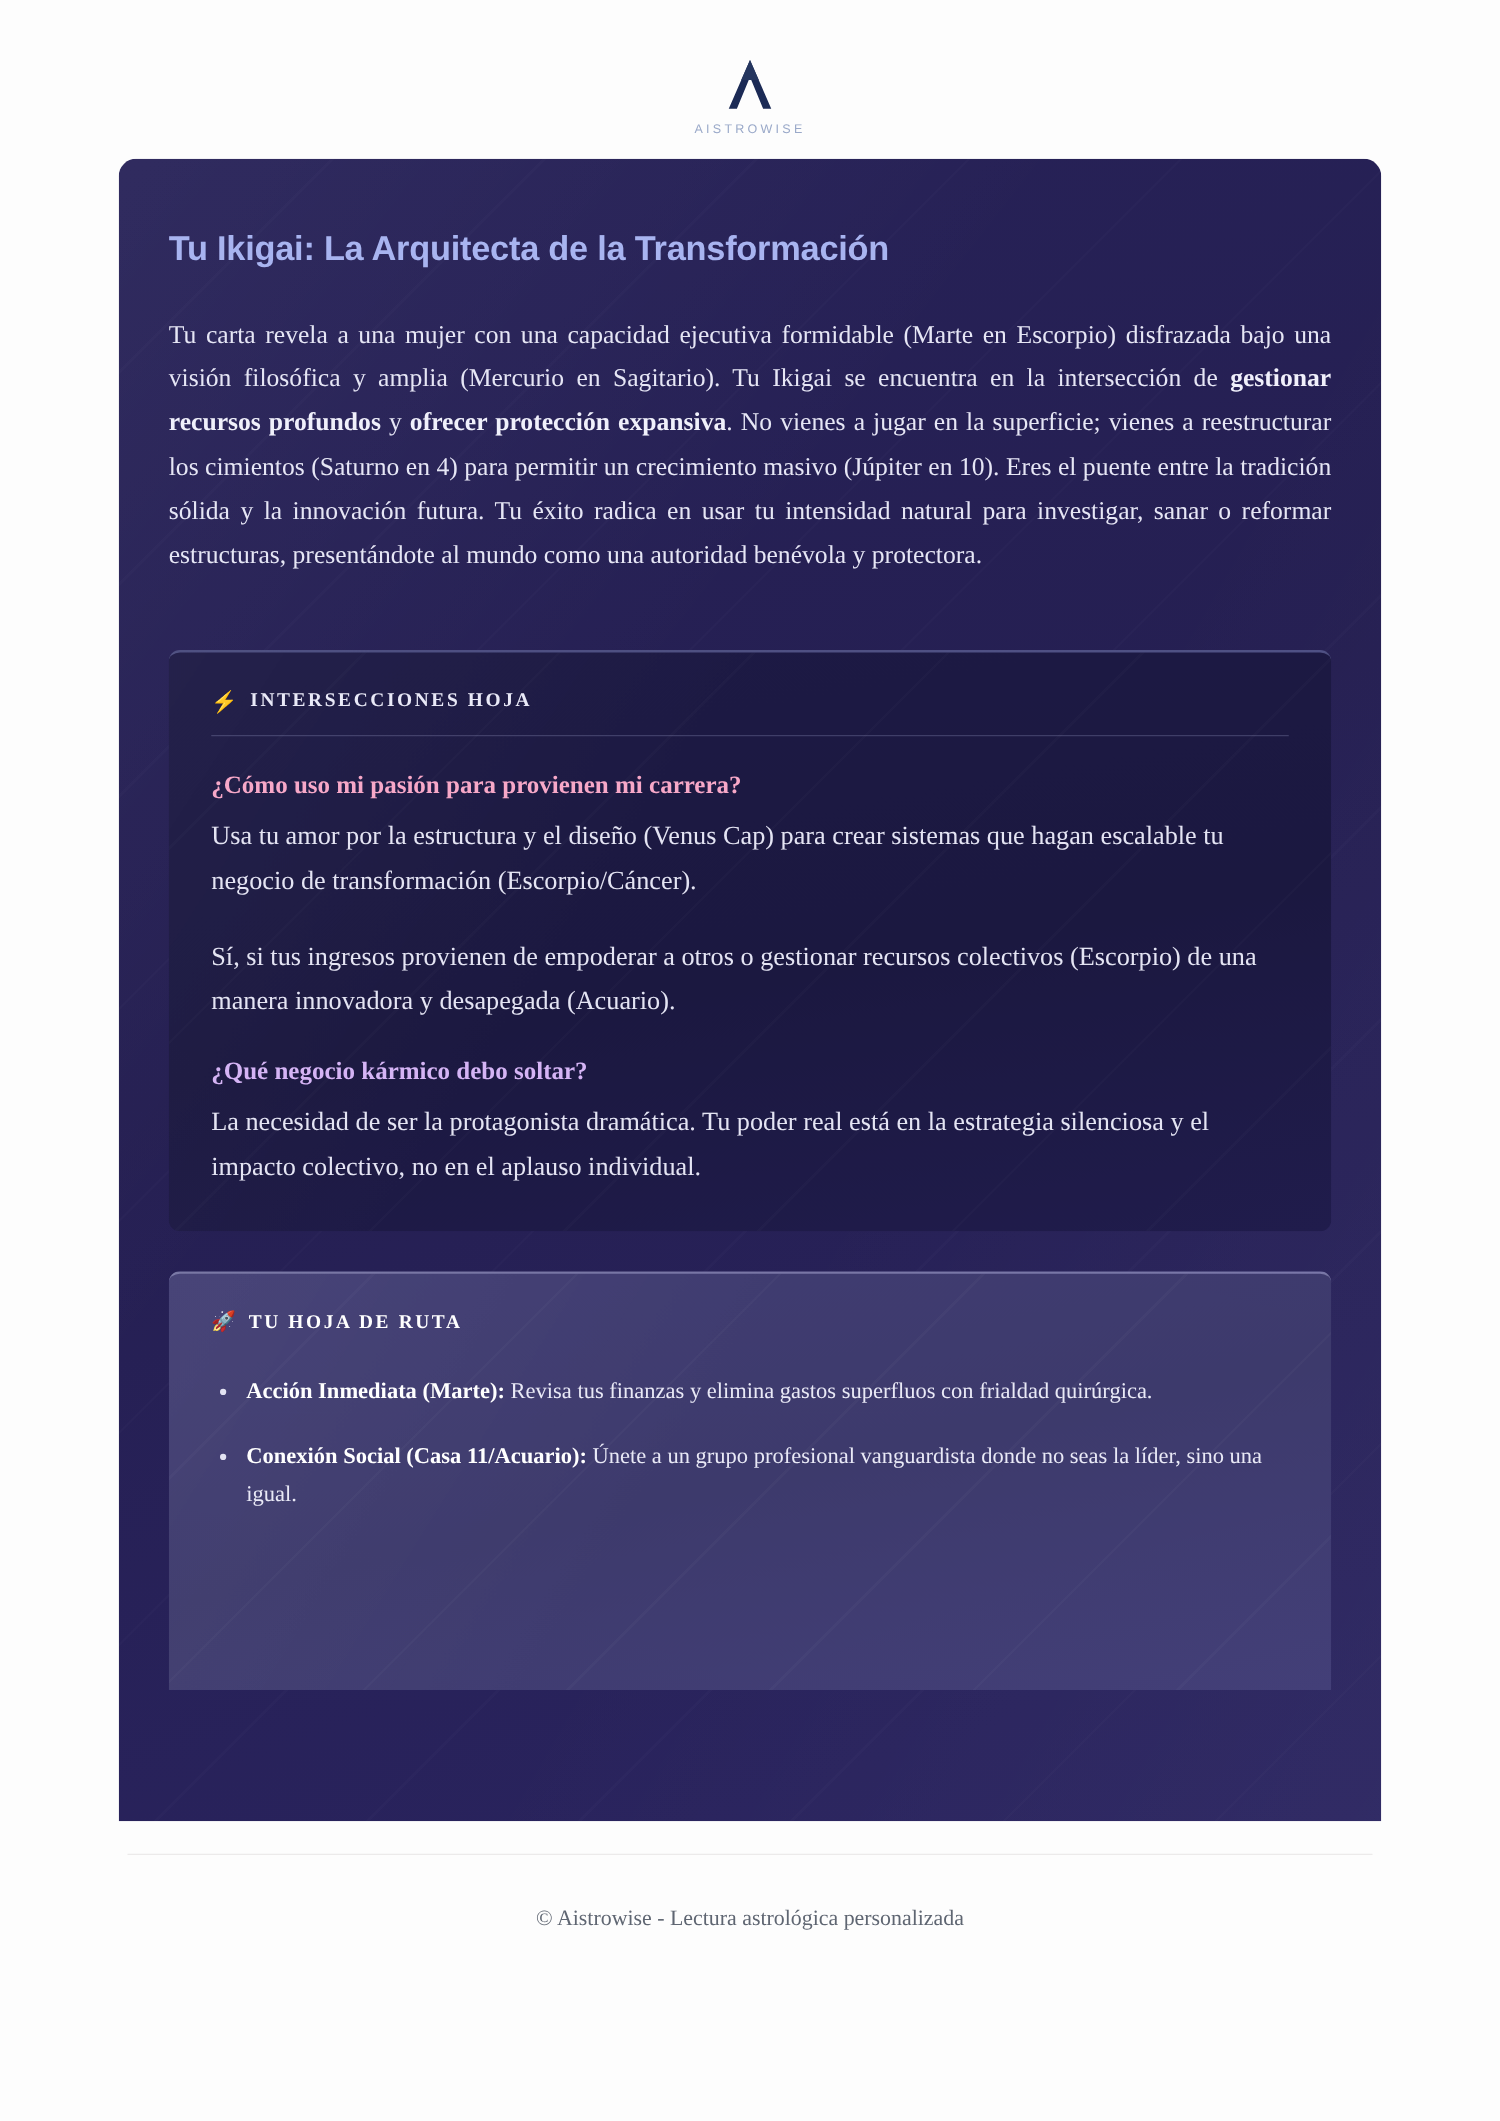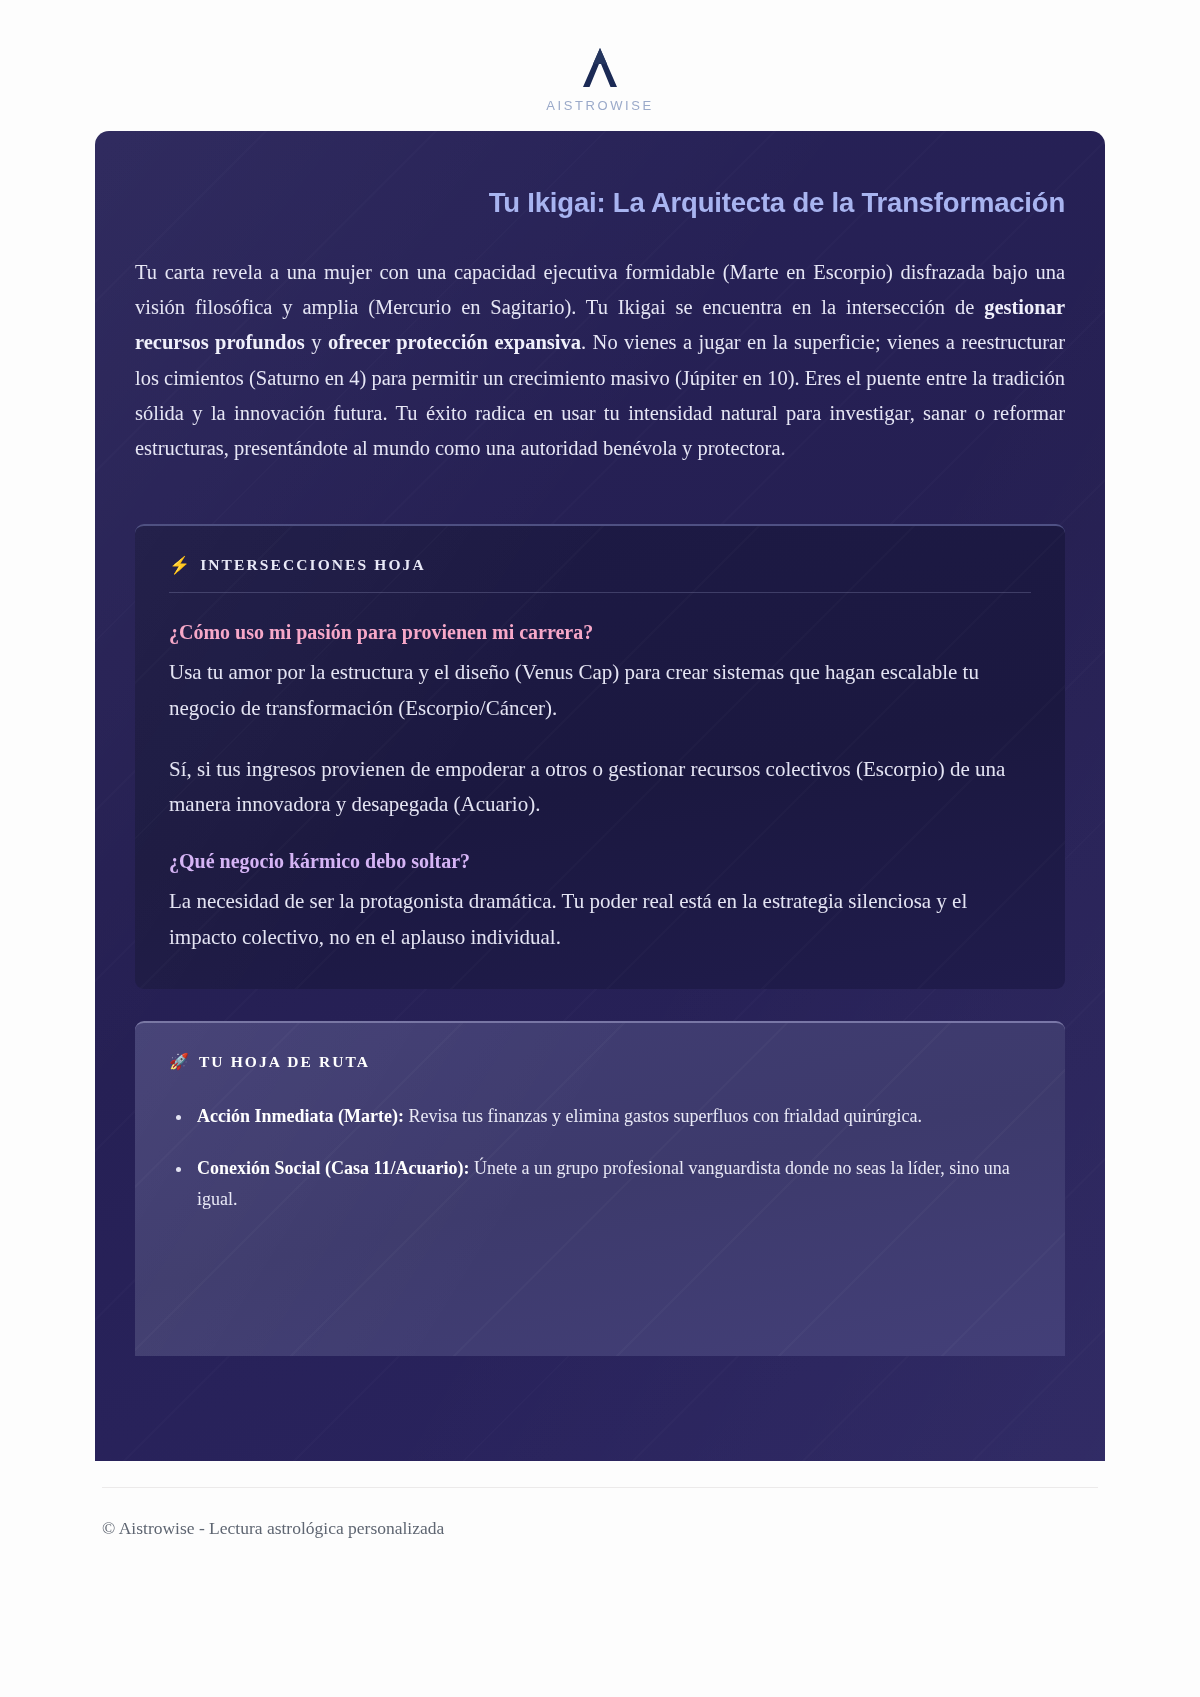--- a/index.html
+++ b/index.html
@@ -32,21 +32,21 @@
     width: 100%;
   }
   .brand-mark {
     width: 52px;
     height: 52px;
     display: block;
   }
   .brand-name {
     margin-top: 4px;
     font-family: "Liberation Sans", sans-serif;
-    font-size: 13px;
+    font-size: 10px;
     letter-spacing: 2.6px;
     color: #9aa9c9;
     font-weight: 400;
   }
 
   
   .reading-card {
     position: relative;
     width: 1010px;
     margin: 0 auto;
@@ -66,21 +66,21 @@
     pointer-events: none;
     background: repeating-linear-gradient(135deg,
       rgba(255,255,255,0.016) 0px,
       rgba(255,255,255,0.016) 2px,
       rgba(255,255,255,0) 2px,
       rgba(255,255,255,0) 120px);
   }
   .reading-card > * { position: relative; z-index: 2; }
 
   .reading-title {
-    text-align: right;
+    text-align: left;
     font-family: "Liberation Sans", sans-serif;
     font-size: 27.5px;
     font-weight: bold;
     color: #a8b4f0;
     letter-spacing: -0.2px;
     margin: 0 0 34px 0;
     line-height: 1.3;
   }
 
   .intro-paragraph {
@@ -214,24 +214,24 @@
     height: 5px;
     border-radius: 50%;
     background: #e3e3f2;
   }
   .roadmap-item b { font-weight: bold; color: #ffffff; }
 
   
   .footer {
     width: 996px;
     margin-top: 26px;
-    padding-top: 30px;
+    padding-top: 40px;
     padding-bottom: 34px;
     border-top: 1px solid #eceaea;
-    text-align: left;
+    text-align: center;
   }
   .footer-text {
     font-family: "Liberation Serif", serif;
     font-size: 17.5px;
     color: #5f6672;
   }
 </style>
 </head>
 <body>
 

